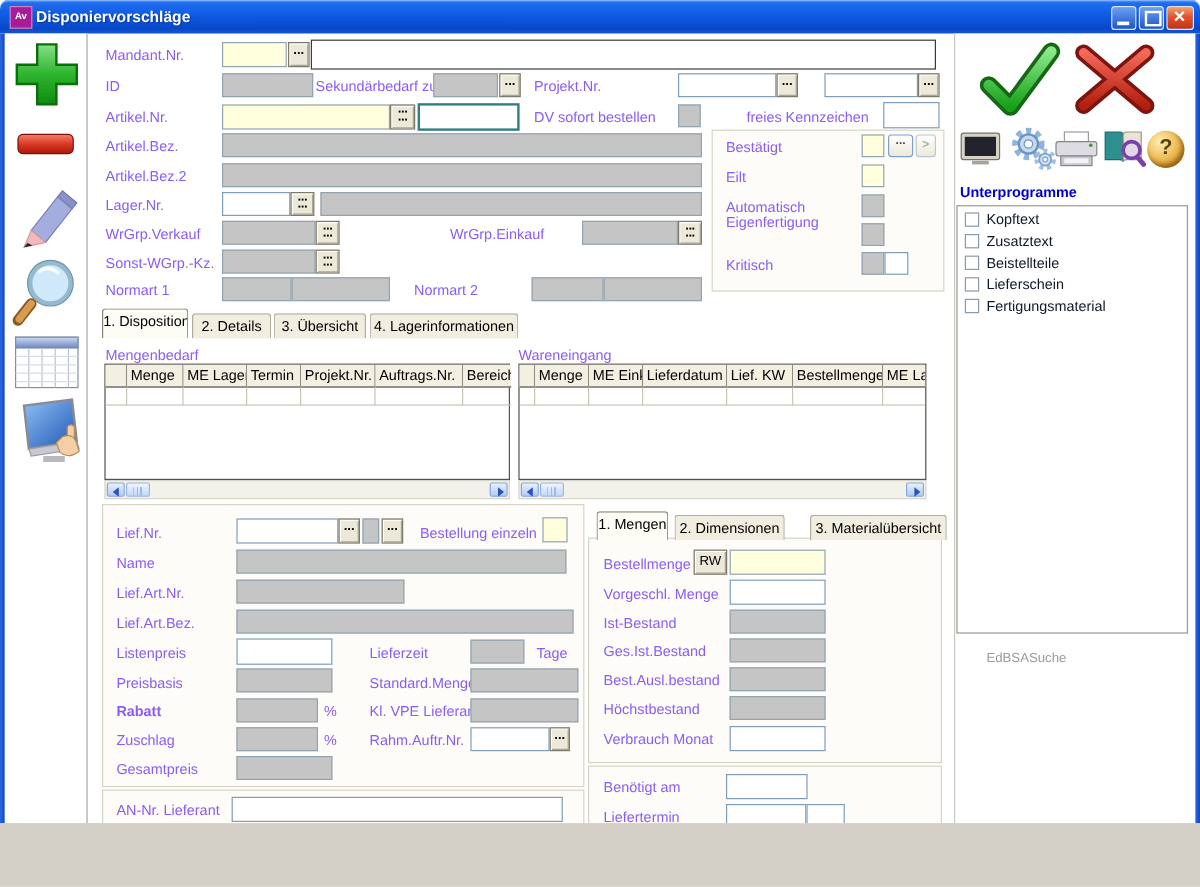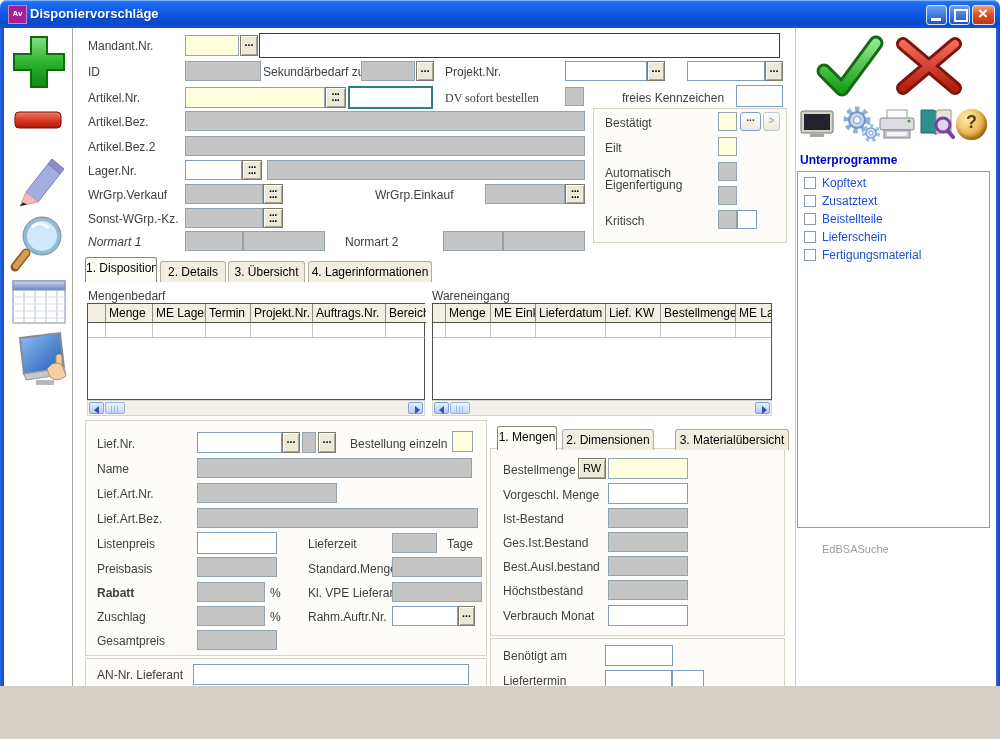--- a/index.html
+++ b/index.html
@@ -24,21 +24,21 @@
   .frame{position:absolute;background:linear-gradient(90deg,#2a68e8,#1246b8);}
   .frame.l{left:0;top:28px;width:4px;height:711px;}
   .frame.r{left:996px;top:28px;width:4px;height:711px;}
   .frame.b{left:0;top:735px;width:1000px;height:4px;background:linear-gradient(180deg,#2a68e8,#1246b8);}
 
   .panel{position:absolute;background:#fff;box-sizing:border-box;}
   .sb-left{left:4px;top:28px;width:69px;height:707px;border-right:1px solid #a8a89e;}
   .sb-right{left:795px;top:28px;width:201px;height:707px;border-left:1px solid #c8c8c0;}
 
   
-  .lbl{position:absolute;color:#404040;font-size:12px;white-space:nowrap;text-align:right;}
+  .lbl{position:absolute;color:#8b5cf6;font-size:12px;white-space:nowrap;text-align:right;}
   .fld{position:absolute;box-sizing:border-box;height:20px;background:#fff;border:1px solid #7f9db9;}
   .fld.g{background:#c5c5c5;border-color:#93a4b1;}
   .fld.y{background:#ffffde;border-color:#93a4b1;}
   .fld.dark{border-color:#3a3a3a;}
   .fld.focus{border:2px solid #2f7f82;}
   .btn{position:absolute;box-sizing:border-box;background:#ece9d8;border:1px solid #7d7a6e;
     box-shadow:inset 1px 1px 0 #ffffff,inset -1px -1px 0 #a9a593;font-size:10px;text-align:center;color:#000;cursor:pointer;}
   .btn.dots::after{content:"...";display:block;font-weight:bold;font-size:11px;line-height:11px;margin-top:1px;}
   .btn.grid::before{content:"···";display:block;font-weight:bold;font-size:11px;line-height:5px;margin-top:4px;letter-spacing:-1px;}
   .btn.grid::after{content:"···";display:block;font-weight:bold;font-size:11px;line-height:6px;letter-spacing:-1px;}
@@ -67,21 +67,21 @@
   .sbtn.l::after{content:"";position:absolute;left:4px;top:3px;border:4px solid transparent;border-right:5px solid #2a52b8;border-left:none;}
   .sbtn.r::after{content:"";position:absolute;left:6px;top:3px;border:4px solid transparent;border-left:5px solid #2a52b8;border-right:none;}
   .sthumb{position:absolute;left:17px;top:1px;bottom:1px;width:20px;background:linear-gradient(#eef4fe,#c4d8f8);
     border:1px solid #9ab4e4;border-radius:2px;box-sizing:border-box;cursor:pointer;}
   .sthumb::after{content:"";position:absolute;left:5px;top:3px;width:9px;height:7px;
     background:repeating-linear-gradient(90deg,#9ab8ec 0 1px,transparent 1px 3px);}
 
   
   .uplabel{position:absolute;left:800px;top:153px;color:#0000cc;font-weight:bold;font-size:12px;}
   .listbox{position:absolute;left:797px;top:171px;width:193px;height:357px;background:#fff;border:1px solid #9a9a92;box-sizing:border-box;overflow:hidden;}
-  .lb-item{position:relative;margin:4px 0 0 6px;height:14px;font-size:12px;color:#1d4ed8;white-space:nowrap;}
+  .lb-item{position:relative;margin:4px 0 0 6px;height:14px;font-size:12px;color:#0f172a;white-space:nowrap;}
   .edbsa{position:absolute;left:822px;top:543px;color:#9a9a9a;font-size:11px;}
   .icon{position:absolute;cursor:pointer;}
   .help{border-radius:50%;background:radial-gradient(circle at 35% 30%,#ffeeb0,#ecb54c 55%,#b57a16);
     box-shadow:inset -2px -3px 4px rgba(120,76,6,.7);}
   .help::after{content:"?";position:absolute;left:10px;top:3px;font-size:18px;font-weight:bold;color:#5e3f06;}
   .suche{position:absolute;left:10px;top:713px;font-size:12px;color:#000;}
 </style>
 </head>
 <body>
 
@@ -186,21 +186,21 @@
   <div class="lbl" style="left:445px;top:65px;">Projekt.Nr.</div>
   <div class="fld" style="left:565px;top:61px;width:82px;"></div>
   <div class="btn dots" style="left:647px;top:61px;width:18px;height:20px;"></div>
   <div class="fld" style="left:687px;top:61px;width:78px;"></div>
   <div class="btn dots" style="left:765px;top:61px;width:18px;height:20px;"></div>
 
   <div class="lbl" style="left:88px;top:91px;">Artikel.Nr.</div>
   <div class="fld y" style="left:185px;top:87px;width:140px;height:21px;"></div>
   <div class="btn grid" style="left:325px;top:87px;width:21px;height:21px;"></div>
   <div class="fld focus" style="left:348px;top:86px;width:85px;height:23px;"></div>
-  <div class="lbl" style="left:445px;top:91px;font-family:Liberation Serif, serif;">DV sofort bestellen</div>
+  <div class="lbl" style="left:445px;top:91px;">DV sofort bestellen</div>
   <div class="fld g" style="left:565px;top:87px;width:19px;height:19px;"></div>
   <div class="lbl" style="left:622px;top:91px;">freies Kennzeichen</div>
   <div class="fld" style="left:736px;top:85px;width:47px;height:22px;"></div>
 
   <div class="lbl" style="left:88px;top:115px;">Artikel.Bez.</div>
   <div class="fld g" style="left:185px;top:111px;width:400px;"></div>
   <div class="lbl" style="left:88px;top:140px;">Artikel.Bez.2</div>
   <div class="fld g" style="left:185px;top:136px;width:400px;"></div>
 
   <div class="lbl" style="left:88px;top:164px;">Lager.Nr.</div>
@@ -212,21 +212,21 @@
   <div class="fld g" style="left:185px;top:184px;width:78px;"></div>
   <div class="btn grid" style="left:263px;top:184px;width:20px;height:20px;"></div>
   <div class="lbl" style="left:375px;top:188px;">WrGrp.Einkauf</div>
   <div class="fld g" style="left:485px;top:184px;width:80px;"></div>
   <div class="btn grid" style="left:565px;top:184px;width:20px;height:20px;"></div>
 
   <div class="lbl" style="left:88px;top:212px;">Sonst-WGrp.-Kz.</div>
   <div class="fld g" style="left:185px;top:208px;width:78px;"></div>
   <div class="btn grid" style="left:263px;top:208px;width:20px;height:20px;"></div>
 
-  <div class="lbl" style="left:88px;top:235px;font-style:italic;">Normart 1</div>
+  <div class="lbl" style="left:88px;top:235px;">Normart 1</div>
   <div class="fld g" style="left:185px;top:231px;width:58px;"></div>
   <div class="fld g" style="left:243px;top:231px;width:82px;"></div>
   <div class="lbl" style="left:345px;top:235px;">Normart 2</div>
   <div class="fld g" style="left:443px;top:231px;width:60px;"></div>
   <div class="fld g" style="left:503px;top:231px;width:82px;"></div>
 
   <div class="gbox" style="left:593px;top:108px;width:194px;height:135px;"></div>
   <div class="lbl" style="left:605px;top:116px;">Bestätigt</div>
   <div class="fld y" style="left:718px;top:112px;width:19px;height:19px;"></div>
   <div class="btnxp dots2" style="left:740px;top:112px;width:21px;height:19px;"></div>

